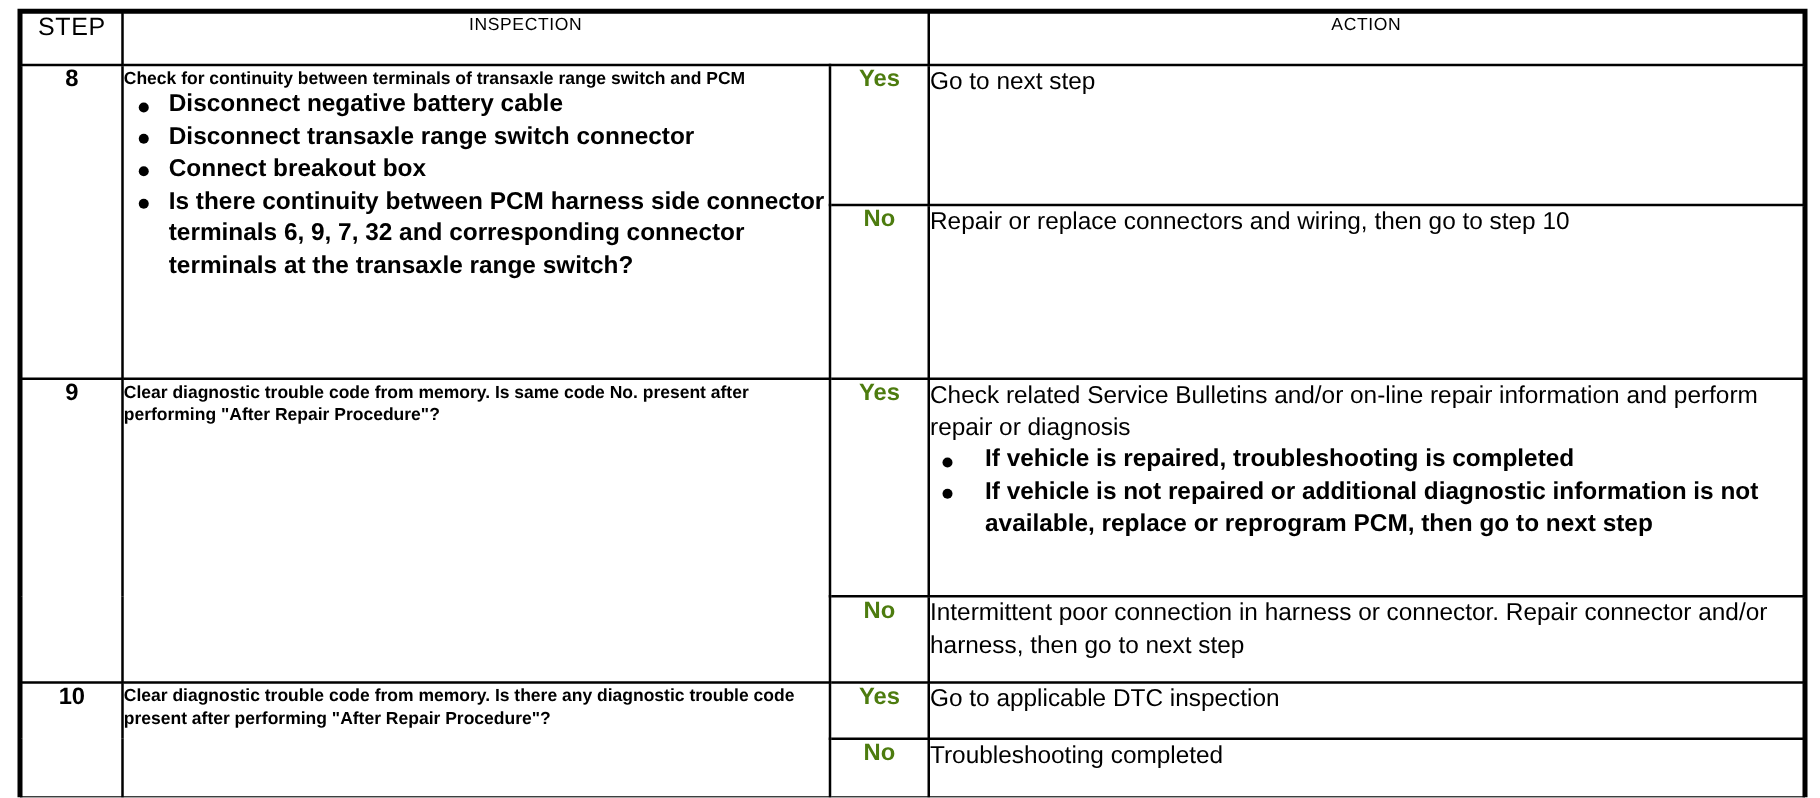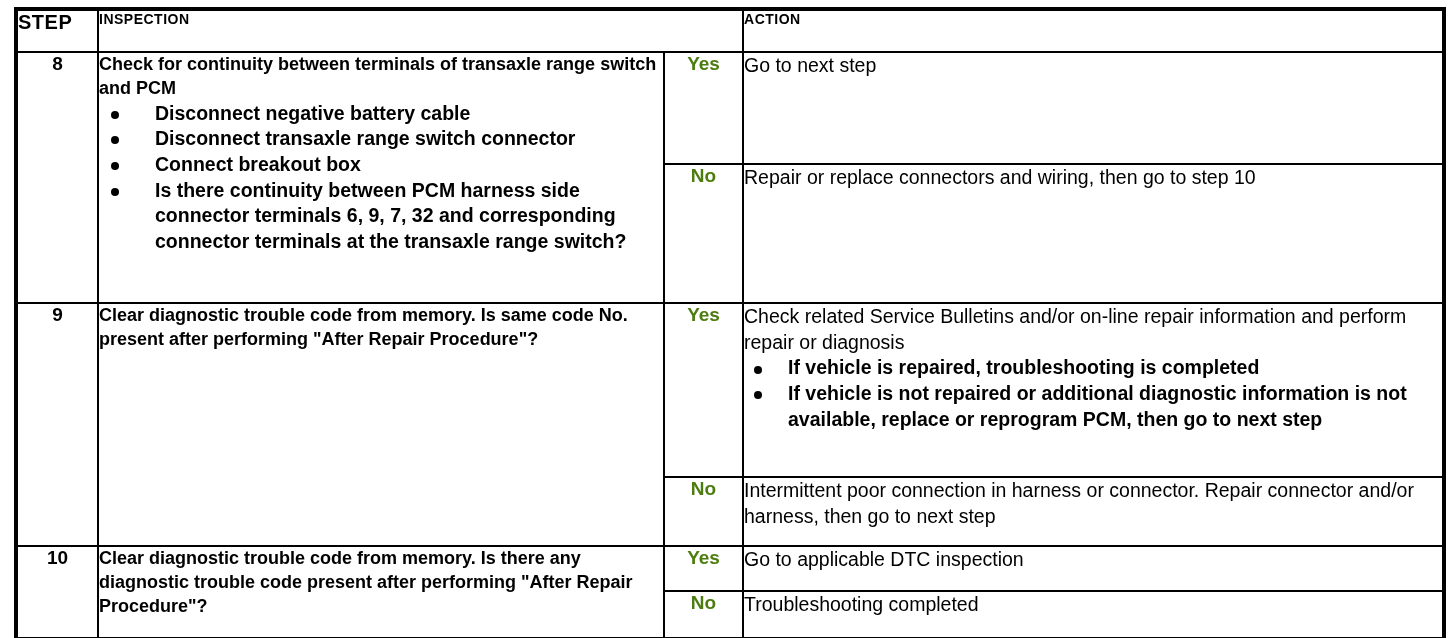--- a/index.html
+++ b/index.html
@@ -55,23 +55,23 @@
 
   
   col.c-step   { width: 81px; }
   col.c-insp   { width: 566px; }
   col.c-yesno  { width: 79px; }
   col.c-action { width: 700px; }
 
   
   .hdr-cell {
     height: 40px;
-    text-align: left;
+    text-align: center;
     vertical-align: middle;
-    font-weight: bold;
+    font-weight: normal;
     font-size: 21px;
     letter-spacing: 0.5px;
     color: #000000;
     font-stretch: condensed;
   }
   .hdr-step { font-size: 20px; }
   .hdr-insp { font-size: 14px; }
   .hdr-action { font-size: 14px; }
 
   
@@ -81,34 +81,34 @@
     font-weight: bold;
     color: #000000;
     padding-top: 9px;
   }
 
   
   .insp-cell {
     padding: 7px 8px 8px 10px;
   }
   .insp-lead {
-    font-size: 18px;
+    font-size: 14px;
     font-weight: bold;
     line-height: 1.32;
     color: #000000;
     margin: 0;
   }
   ul.bullets {
     list-style: none;
     margin: 0;
     padding: 0;
   }
   ul.bullets li {
     position: relative;
-    padding-left: 56px;
+    padding-left: 36px;
     font-size: 19.5px;
     font-weight: bold;
     line-height: 1.32;
     color: #000000;
     margin: 0;
   }
   ul.bullets li .bullet-dot {
     position: absolute;
     left: 12px;
     top: 0.52em;

